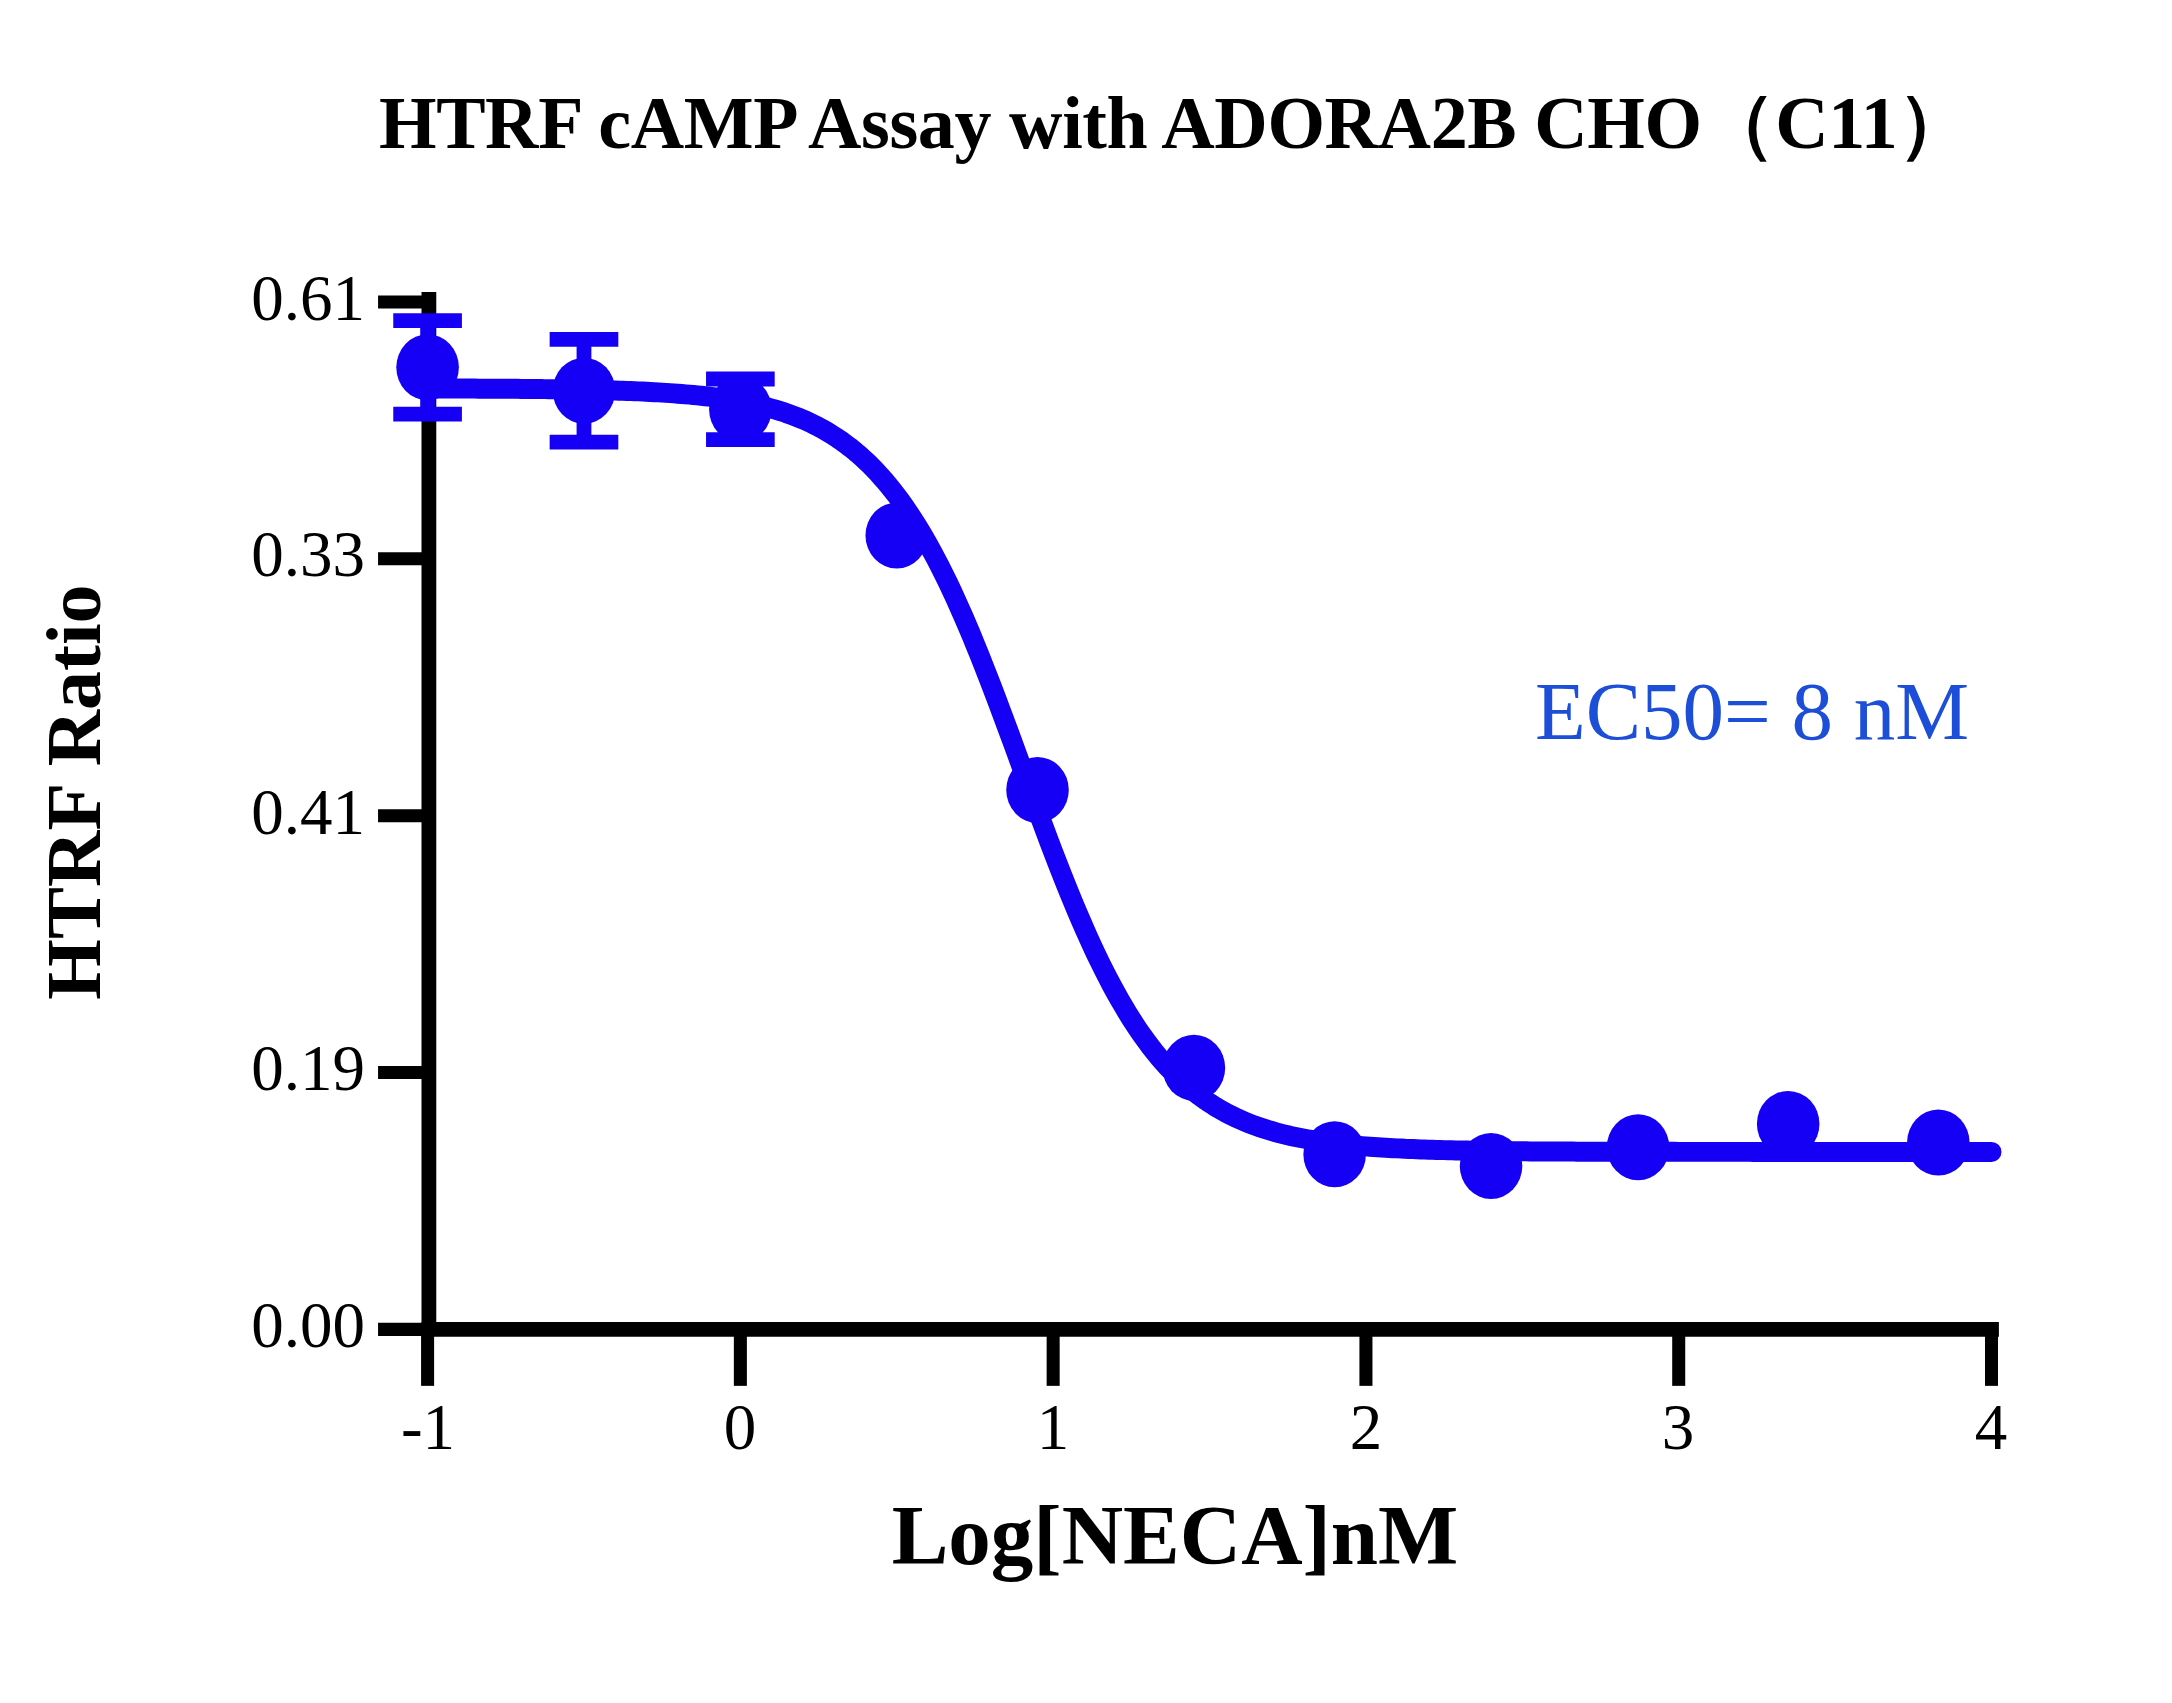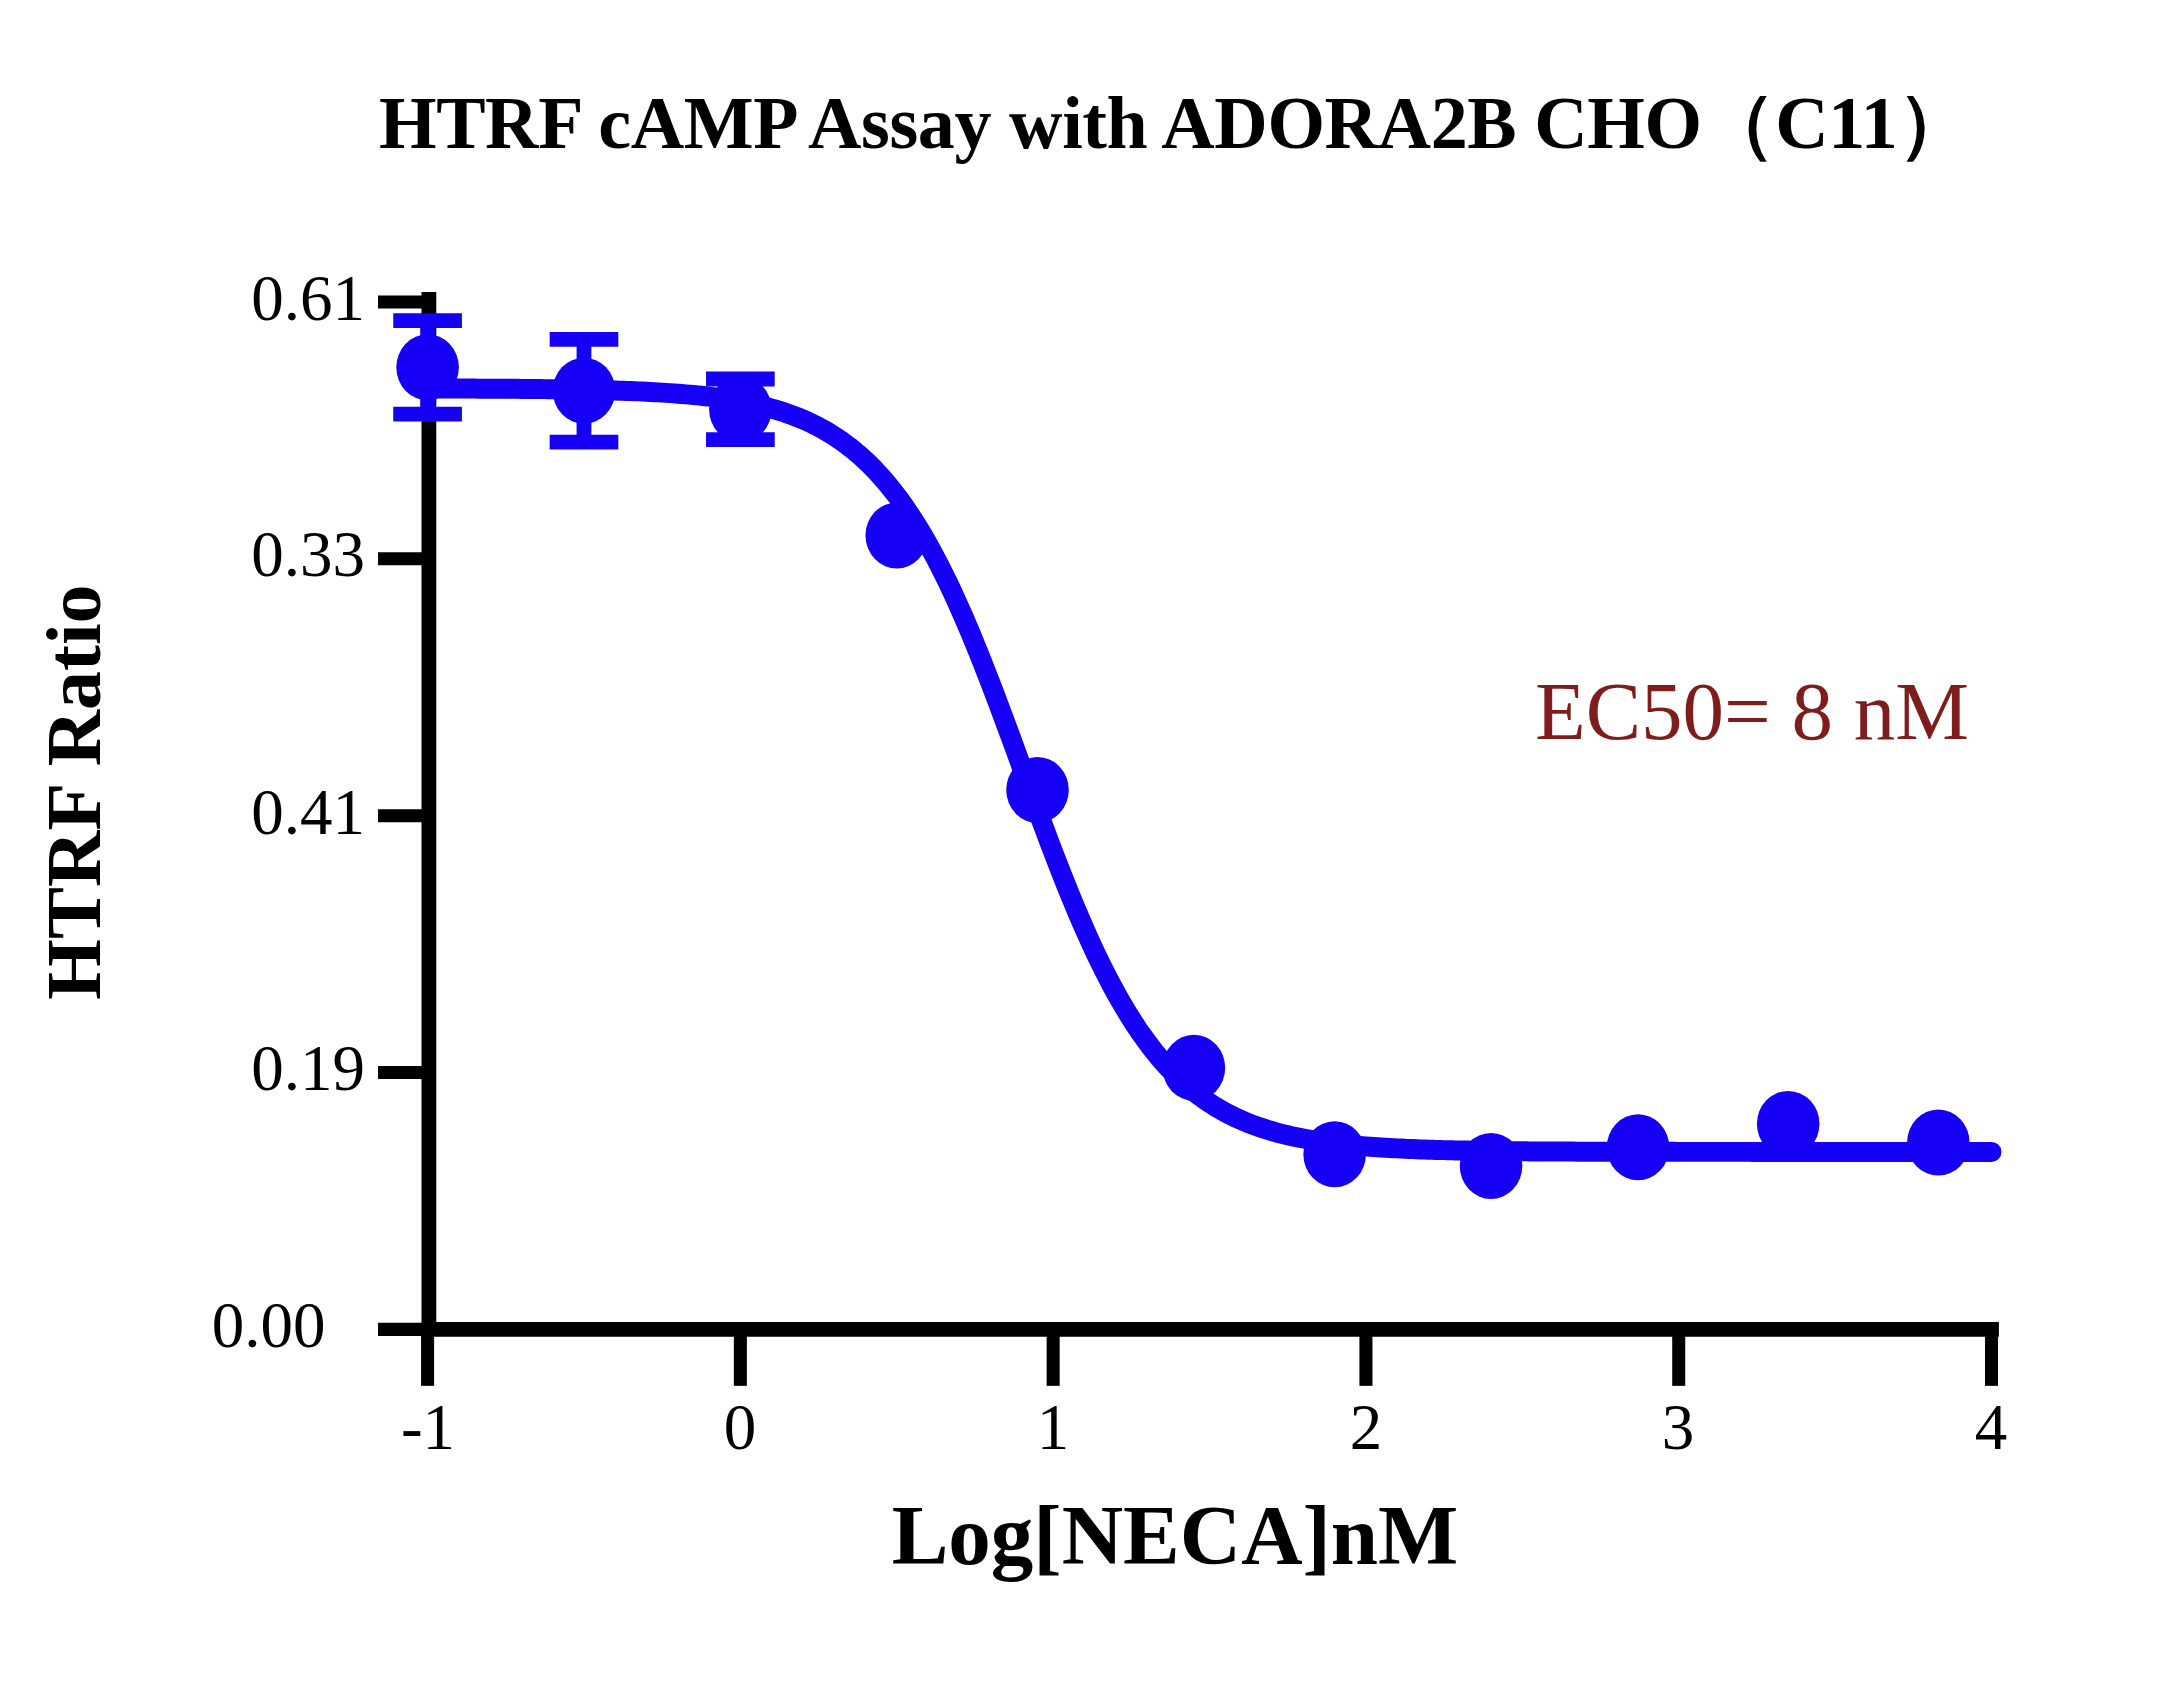--- a/index.html
+++ b/index.html
@@ -23,21 +23,21 @@
     transform:rotate(-90deg);transform-origin:center center;
     font-family:"Liberation Serif","DejaVu Serif",serif;white-space:nowrap;
   }
   #x-axis-title{
     position:absolute;left:0;top:1486px;width:2350px;text-align:center;
     font-size:85px;font-weight:bold;color:#000;
     font-family:"Liberation Serif","DejaVu Serif",serif;white-space:nowrap;
   }
   #ec50-annotation{
     position:absolute;left:1199px;top:680px;
-    font-size:83px;color:#7f1d1d;
+    font-size:83px;color:#1d4ed8;
     font-family:"Liberation Serif","DejaVu Serif",serif;white-space:nowrap;
   }
 </style>
 </head>
 <body>
 
 <div id="figure">
 
   <div id="chart-title">HTRF cAMP Assay with ADORA2B CHO（C11）</div>
 
@@ -91,21 +91,21 @@
         <ellipse cx="3769.6" cy="2640.8" rx="72" ry="76"></ellipse>
         <ellipse cx="4115.1" cy="2587.0" rx="72" ry="76"></ellipse>
         <ellipse cx="4460.6" cy="2630.0" rx="72" ry="76"></ellipse>
       </g>
   </svg>
 
   <div class="tick-label ylab" style="left:148px;top:261px;width:217px;">0.61</div>
   <div class="tick-label ylab" style="left:148px;top:517px;width:217px;">0.33</div>
   <div class="tick-label ylab" style="left:148px;top:775px;width:217px;">0.41</div>
   <div class="tick-label ylab" style="left:148px;top:1031px;width:217px;">0.19</div>
-  <div class="tick-label ylab" style="left:160px;top:1288px;width:217px;text-align:center;">0.00</div>
+  <div class="tick-label ylab" style="left:148px;top:1288px;width:217px;">0.00</div>
 
   <div class="tick-label xlab" style="left:341px;top:1390px;width:174px;">-1</div>
   <div class="tick-label xlab" style="left:653px;top:1390px;width:174px;">0</div>
   <div class="tick-label xlab" style="left:966px;top:1390px;width:174px;">1</div>
   <div class="tick-label xlab" style="left:1279px;top:1390px;width:174px;">2</div>
   <div class="tick-label xlab" style="left:1591px;top:1390px;width:174px;">3</div>
   <div class="tick-label xlab" style="left:1904px;top:1390px;width:174px;">4</div>
 
   <div id="y-axis-title">HTRF Ratio</div>
   <div id="x-axis-title">Log[NECA]nM</div>

